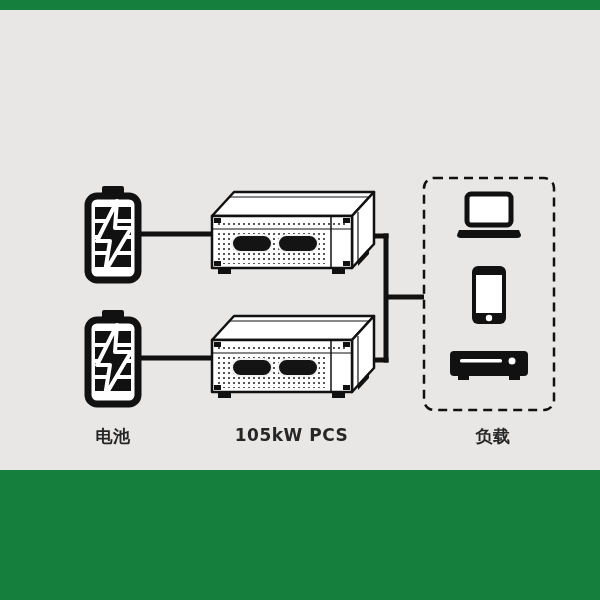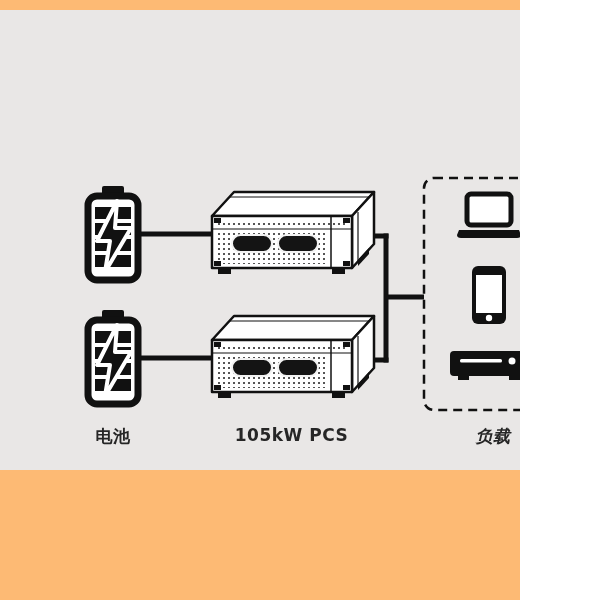--- a/index.html
+++ b/index.html
@@ -3,23 +3,23 @@
 <meta charset="utf-8">
 <style>
   html, body {
     margin: 0;
     padding: 0;
     background: #ffffff;
     font-family: "DejaVu Sans", "Liberation Sans", sans-serif;
   }
   .stage {
     position: relative;
-    width: 520px;
+    width: 600px;
     height: 600px;
-    background: #fdba74;
+    background: #15803d;
     overflow: hidden;
   }
   .band {
     position: absolute;
     left: 0;
     top: 10px;
     width: 600px;
     height: 460px;
     background: #e9e7e6;
   }
@@ -34,21 +34,21 @@
     position: absolute;
     color: #262626;
     font-size: 17px;
     font-weight: 600;
     letter-spacing: 0.5px;
     text-align: center;
     white-space: pre;
   }
   .label-battery { left: 68px;  top: 425px; width: 90px;  }
   .label-pcs     { left: 214px; top: 425px; width: 155px; }
-  .label-load    { left: 448px; top: 425px; width: 90px; font-style: italic;  }
+  .label-load    { left: 448px; top: 425px; width: 90px;  }
 </style>
 </head>
 <body>
 
 <div class="stage">
   <div class="band"></div>
 
   <svg class="diagram-svg" viewBox="0 0 600 600">
     <defs>
       <pattern id="dots" width="5" height="5" patternUnits="userSpaceOnUse">

